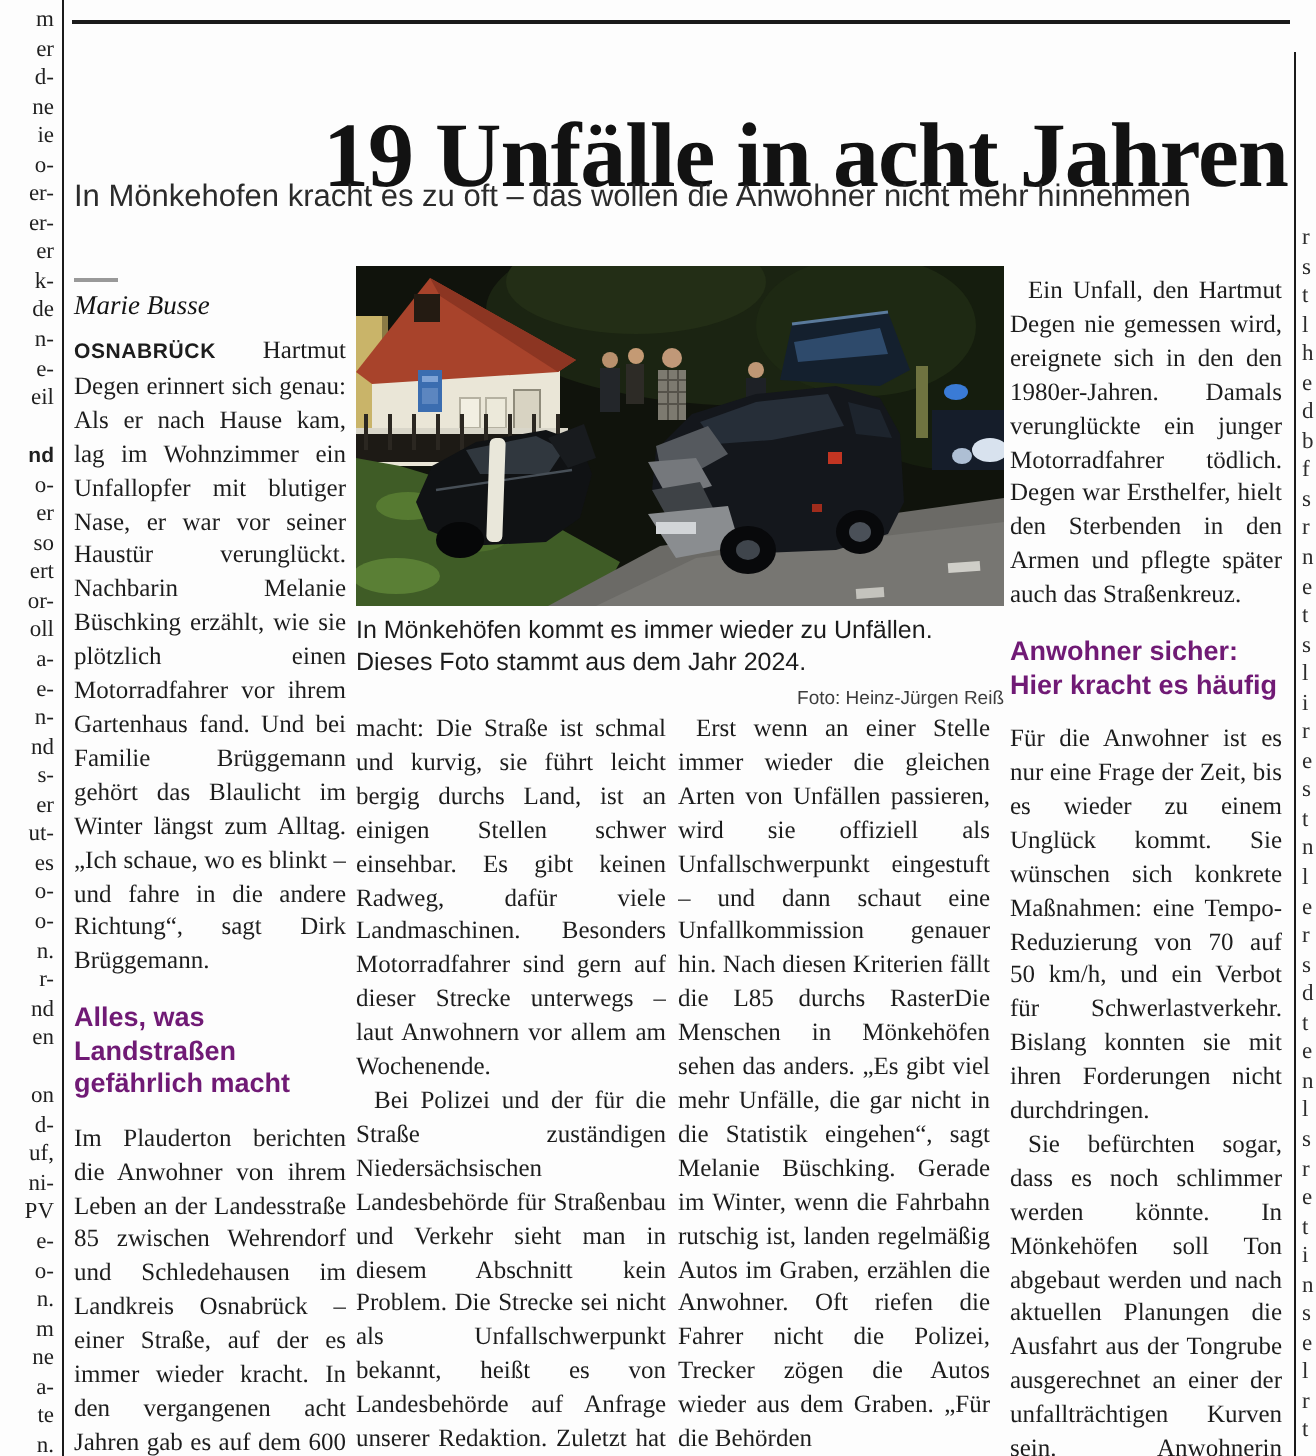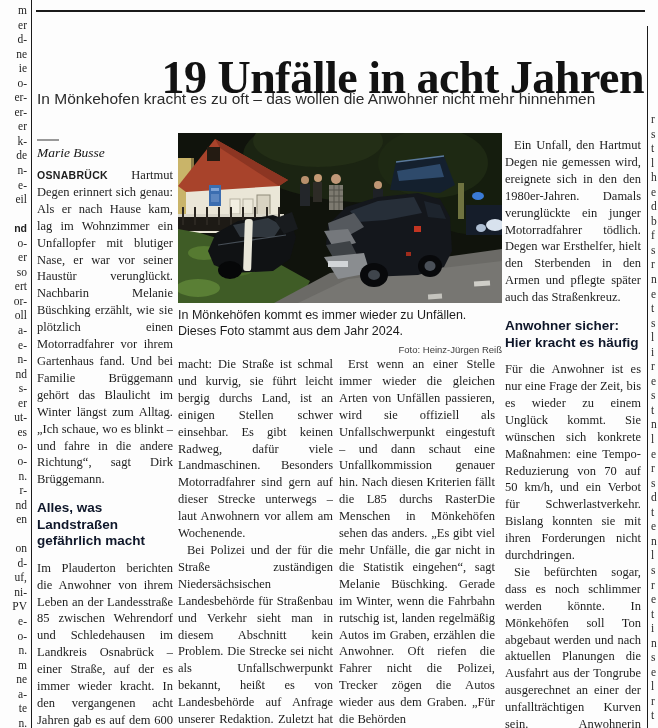--- a/index.html
+++ b/index.html
@@ -40,21 +40,21 @@
   }
   
   .col {
     position:absolute; text-align:justify; font-size:12.5px; line-height:16.9px;
     color:#1d1d1d; overflow:hidden; hyphens:auto; -webkit-hyphens:auto;
   }
   .col p { margin:0; }
   .col p.indent { text-indent:9px; }
   .col .subhead {
     font-family:"Liberation Sans", sans-serif; font-weight:bold; font-size:13.5px;
-    line-height:16.5px; color:#0f172a; margin:12px 0 10px; text-align:left;
+    line-height:16.5px; color:#701a75; margin:12px 0 10px; text-align:left;
   }
   .loc-tag { font-family:"Liberation Sans", sans-serif; font-weight:bold; font-size:10.5px; letter-spacing:.3px; }
   .col1 { left:37px;  top:167px; width:136px; height:561px; }
   .col2 { left:178px; top:356px; width:155px; height:372px; }
   .col3 { left:339px; top:356px; width:156px; height:372px; }
   .col4 { left:505px; top:137px; width:136px; height:591px; }
   
   .photo { position:absolute; left:178px; top:133px; width:324px; height:170px; background:#10130c; }
   .photo svg { display:block; }
   .caption-wrap {

